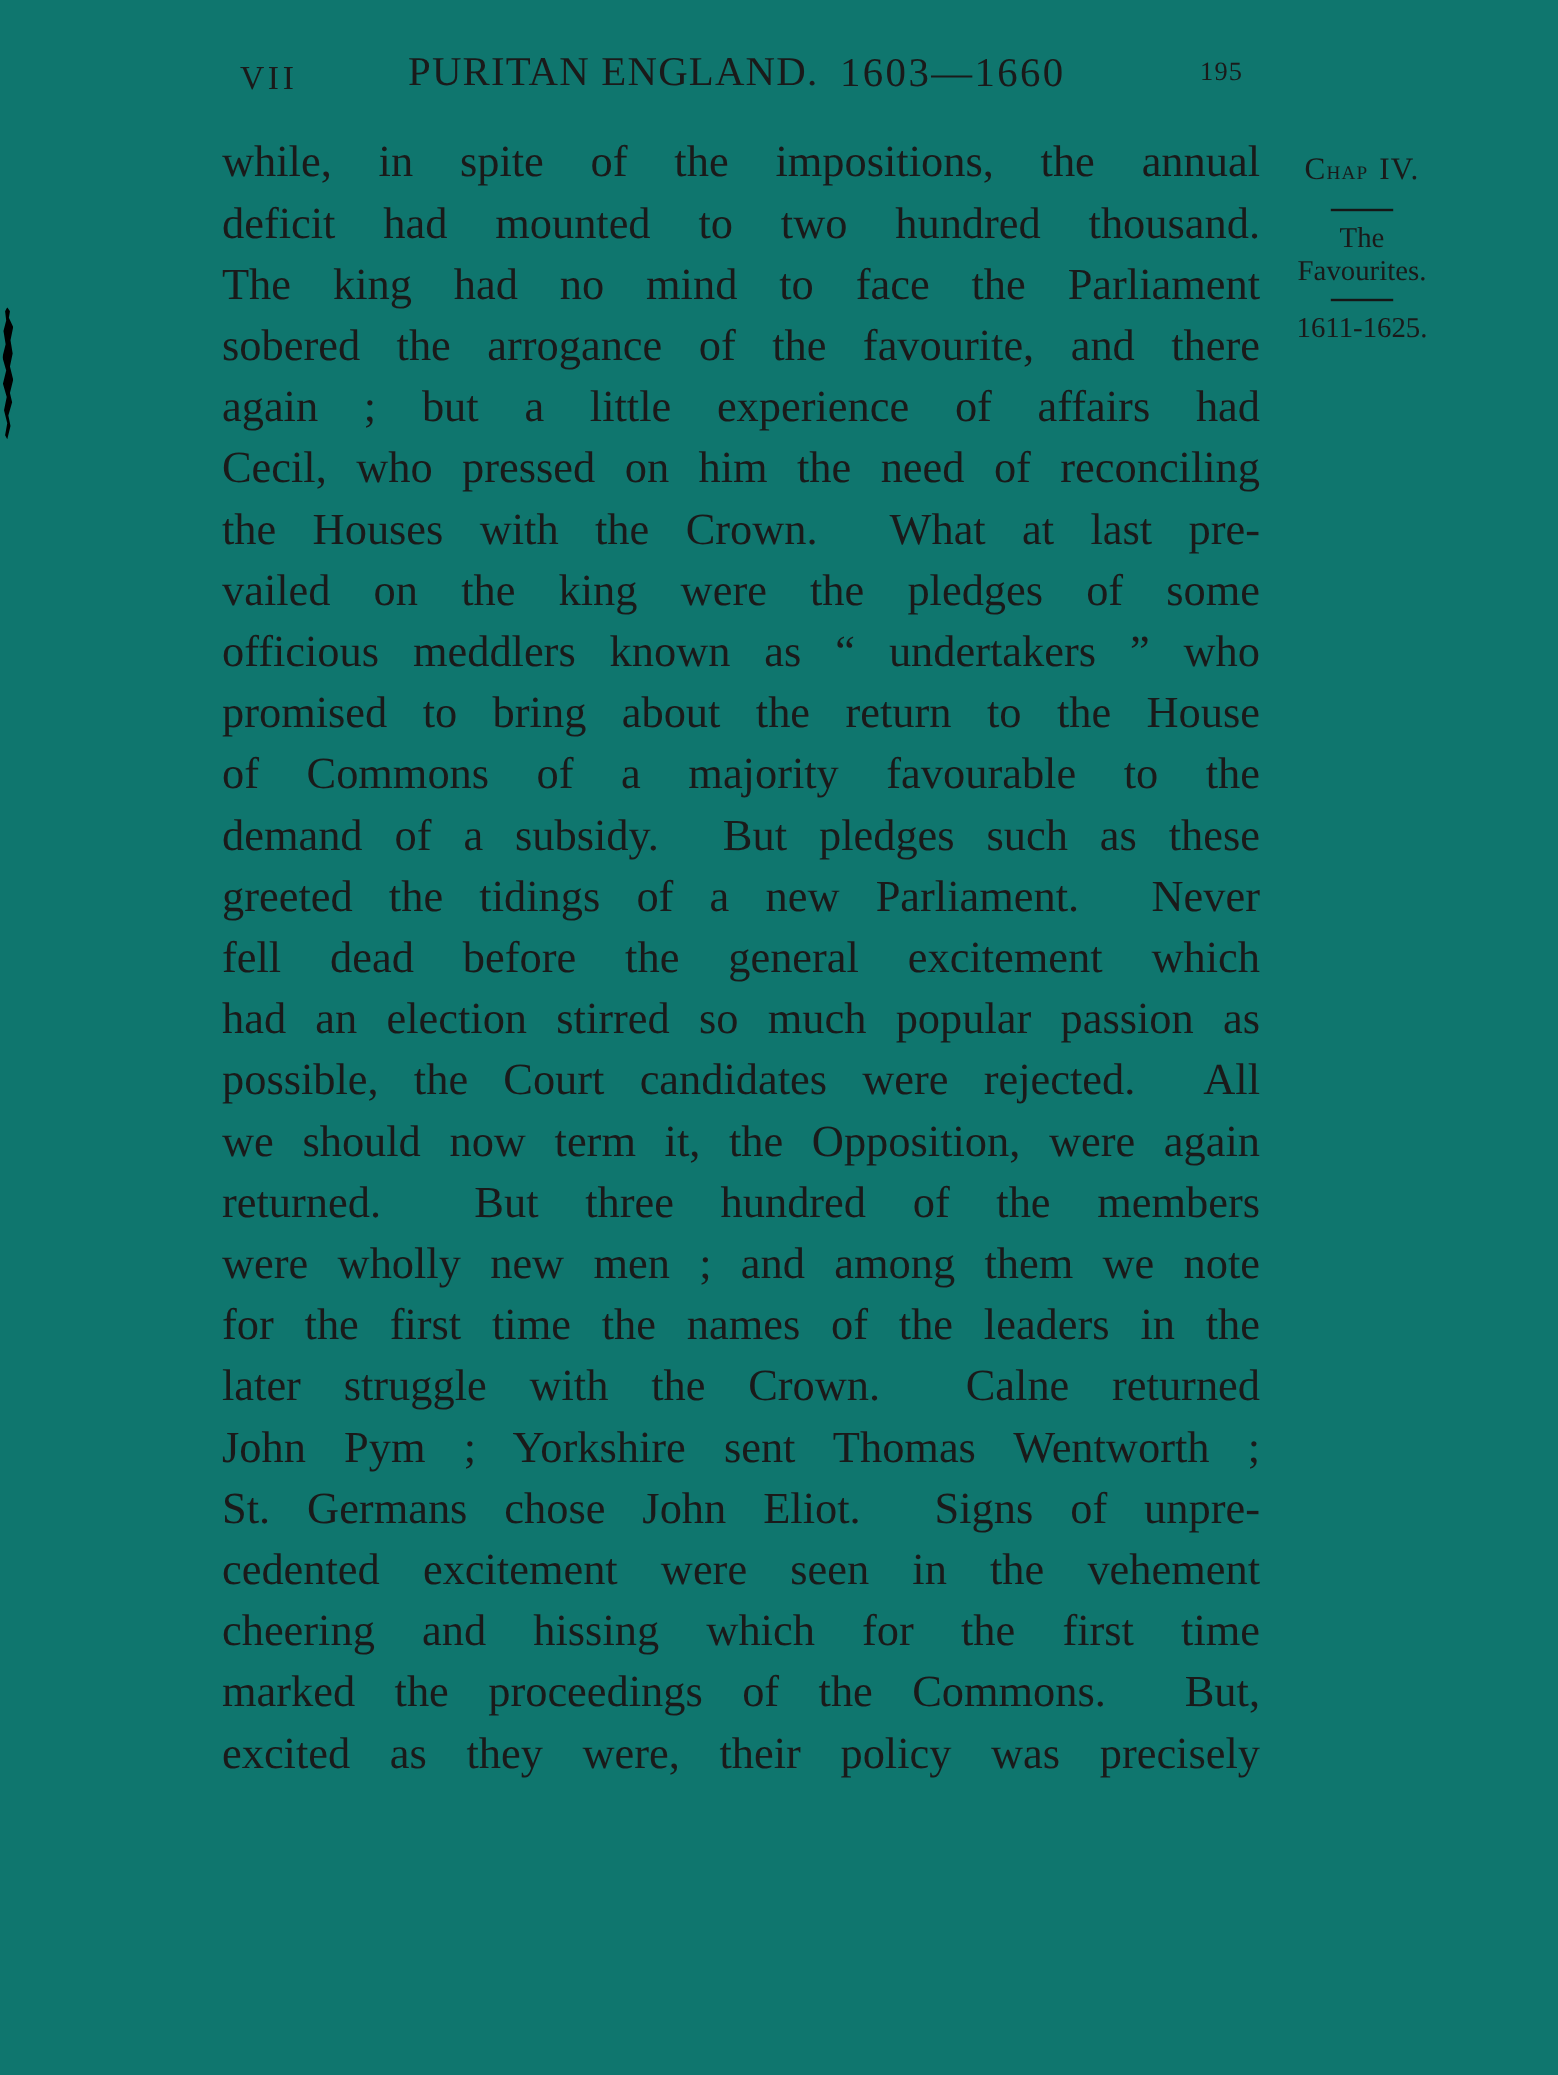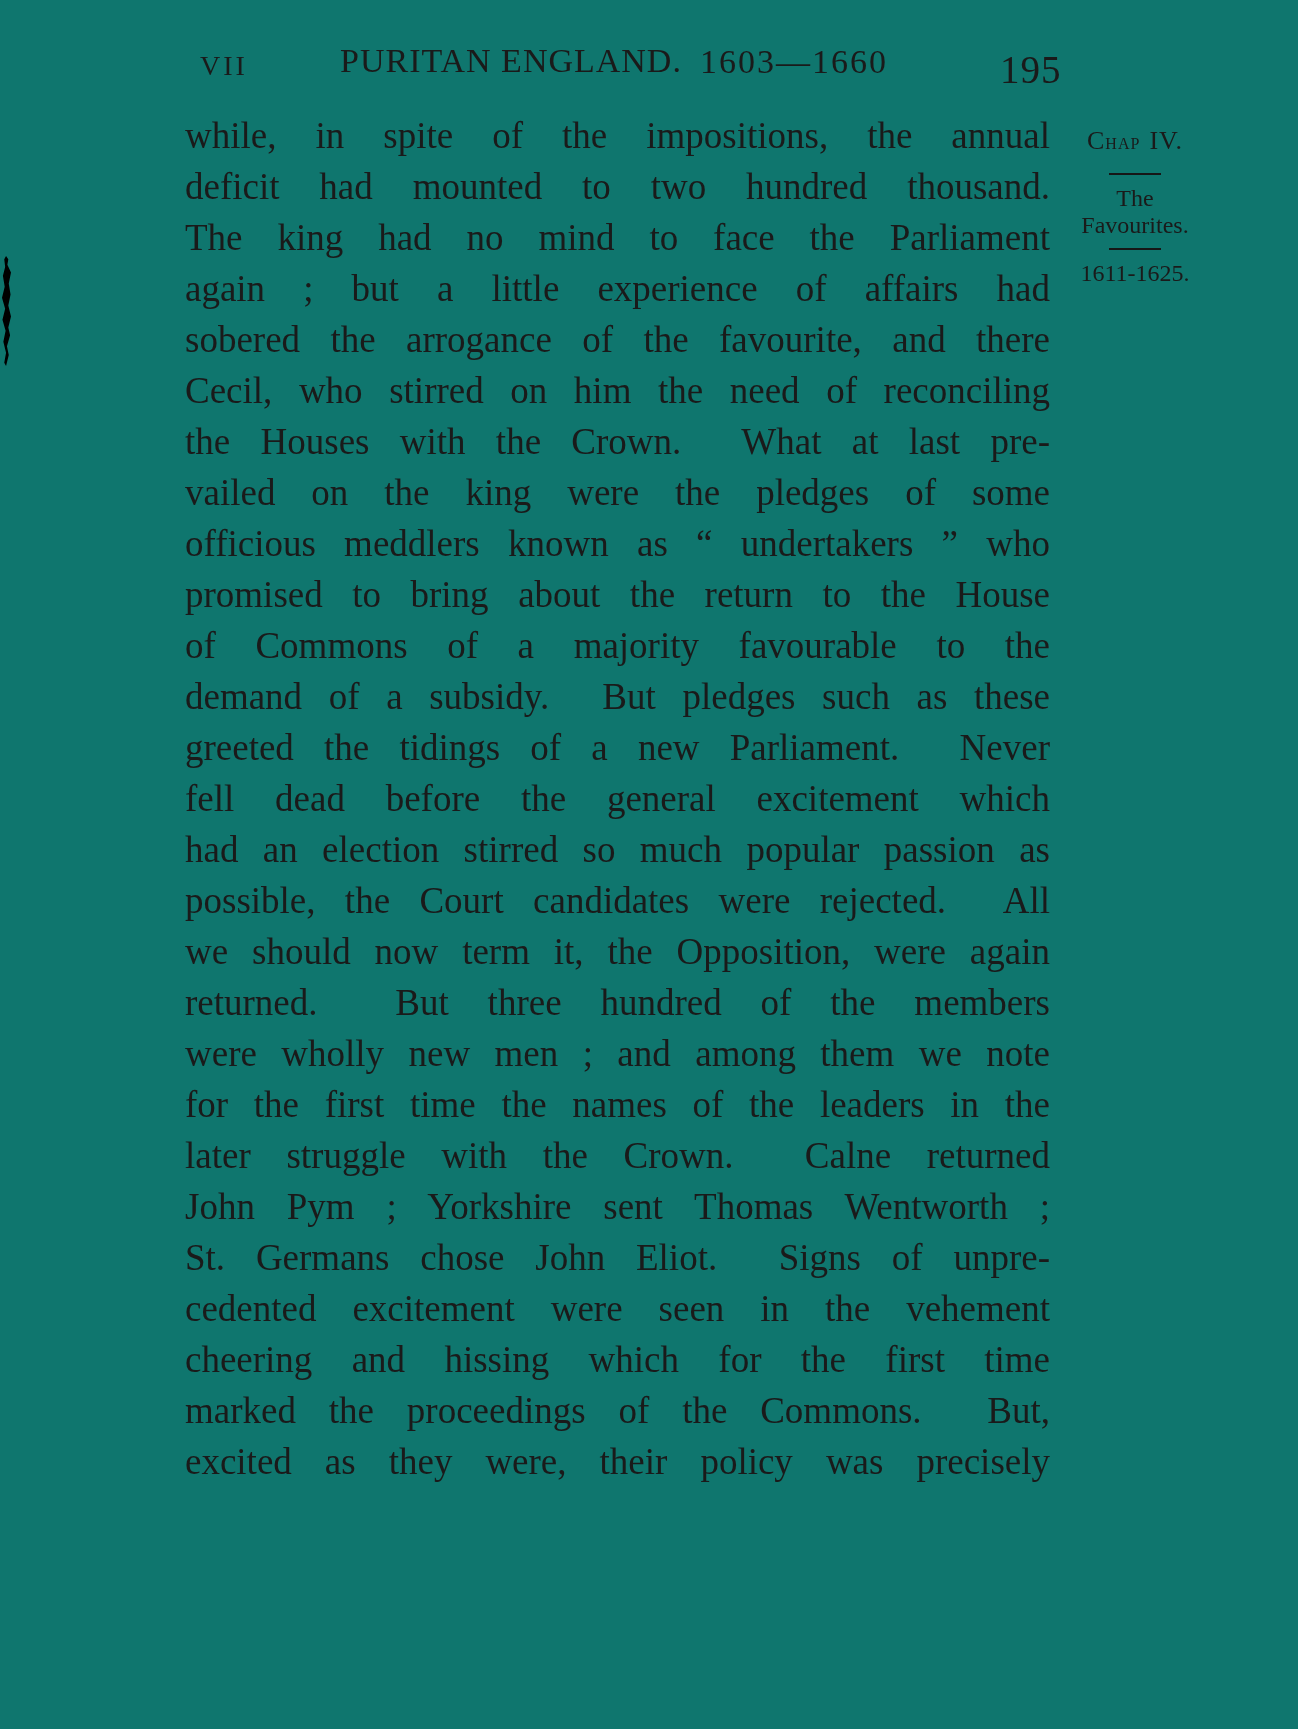--- a/index.html
+++ b/index.html
@@ -11,21 +11,21 @@
     font-family:"Liberation Serif", serif;
     overflow:hidden;
     margin:0 auto;
   }
 
   
   .runhead span { position:absolute; white-space:nowrap; }
   .rh-numeral   { left:200px;  top:50px; font-size:28px; letter-spacing:3px; }
   .rh-title     { left:340px;  top:42px; font-size:34px; letter-spacing:1px; }
   .rh-dates     { left:700px;  top:43px; font-size:34px; letter-spacing:2px; }
-  .rh-pagenum   { left:1000px; top:47px; font-size:39px; letter-spacing:1px; }
+  .rh-pagenum   { left:1000px; top:47px; font-size:22px; letter-spacing:1px; }
 
   
   .body-col {
     position:absolute;
     left:185px; top:110px; width:865px;
   }
   .bodyline {
     font-size:37px;
     line-height:51px;
     height:51px;
@@ -72,23 +72,23 @@
     <span class="rh-dates">1603—1660</span>
     <span class="rh-pagenum">195</span>
   </div>
 
   <div class="ink-mark"></div>
 
   <div class="body-col">
     <div class="bodyline">while, in spite of the impositions, the annual</div>
     <div class="bodyline">deficit had mounted to two hundred thousand.</div>
     <div class="bodyline">The king had no mind to face the Parliament</div>
+    <div class="bodyline">sobered the arrogance of the favourite, and there</div>
     <div class="bodyline">again&nbsp;; but a little experience of affairs had</div>
-    <div class="bodyline">sobered the arrogance of the favourite, and there</div>
-    <div class="bodyline">Cecil, who stirred on him the need of reconciling</div>
+    <div class="bodyline">Cecil, who pressed on him the need of reconciling</div>
     <div class="bodyline">the Houses with the Crown.&nbsp; What at last pre-</div>
     <div class="bodyline">vailed on the king were the pledges of some</div>
     <div class="bodyline">officious meddlers known as “&nbsp;undertakers&nbsp;” who</div>
     <div class="bodyline">promised to bring about the return to the House</div>
     <div class="bodyline">of Commons of a majority favourable to the</div>
     <div class="bodyline">demand of a subsidy.&nbsp; But pledges such as these</div>
     <div class="bodyline">greeted the tidings of a new Parliament.&nbsp; Never</div>
     <div class="bodyline">fell dead before the general excitement which</div>
     <div class="bodyline">had an election stirred so much popular passion as</div>
     <div class="bodyline">possible, the Court candidates were rejected.&nbsp; All</div>

